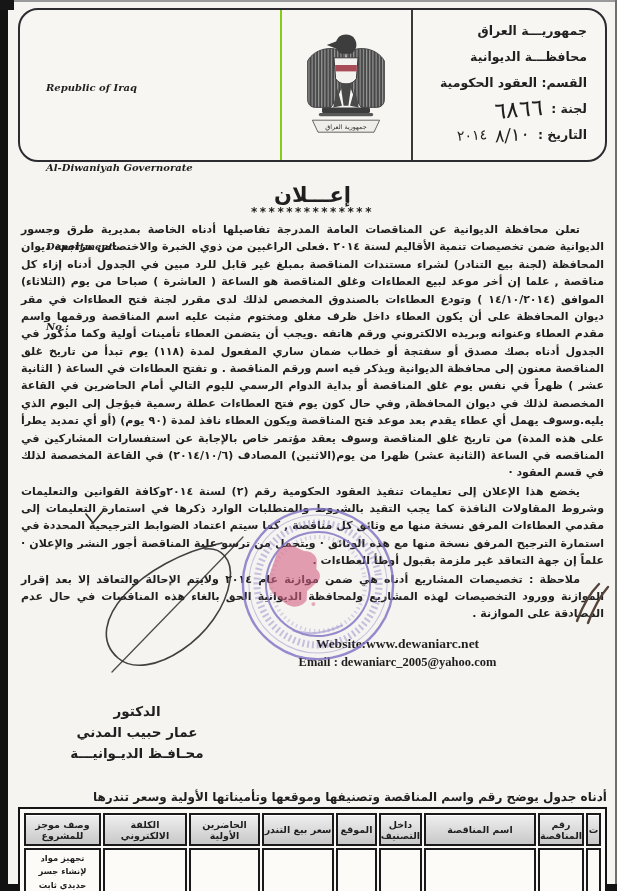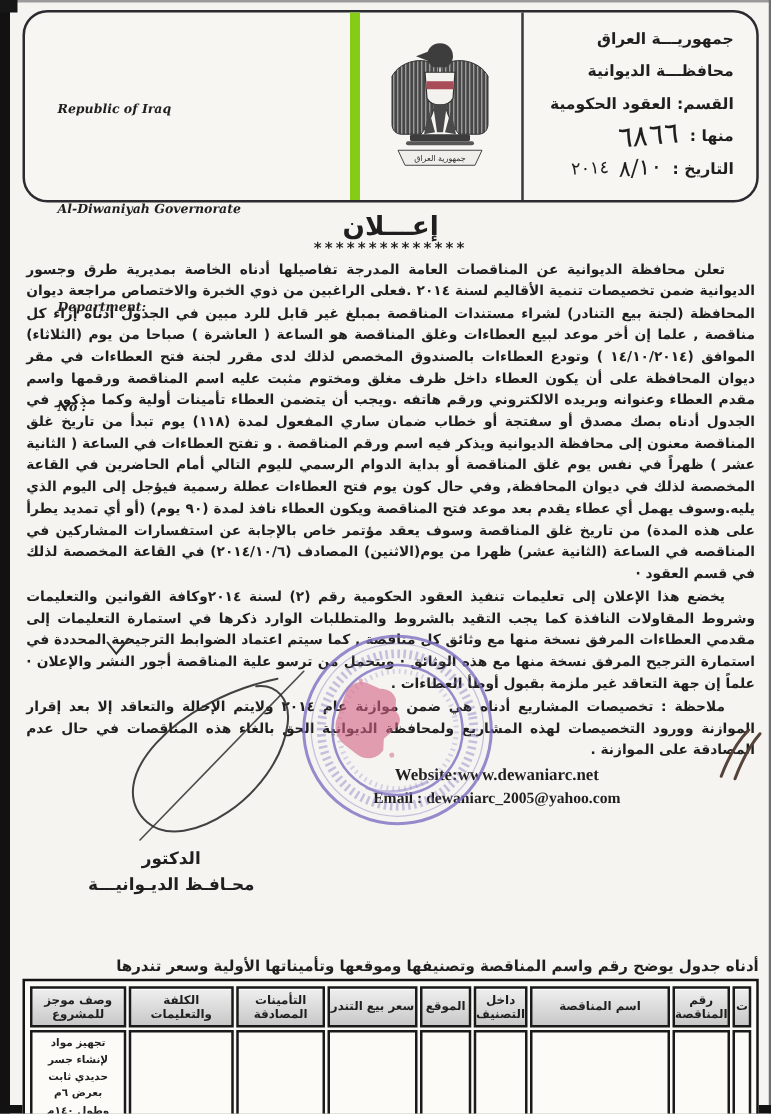--- a/index.html
+++ b/index.html
@@ -11,38 +11,38 @@
   .edge-bottom{left:0;bottom:0;width:100%;height:7px;}
   .edge-right{right:0;top:0;width:2px;height:100%;background:#6f6f6f;}
   .edge-top{left:0;top:0;width:100%;height:2px;background:#9a9a9a;}
   .corner-notch{position:absolute;left:0;top:0;width:14px;height:10px;background:#161616;}
   .content{position:absolute;left:12px;top:2px;right:4px;bottom:9px;padding:6px 6px 0 6px;}
 
   
   .letterhead{display:flex;height:150px;border:2px solid #2b2b30;border-radius:20px;background:#f7f6f2;}
   .h-en{flex:0 0 40%;padding:12px 0 0 26px;font-family:"DejaVu Serif",serif;font-style:italic;
         font-weight:600;font-size:10px;line-height:26.5px;white-space:pre;}
-  .h-center{flex:0 0 22%;border-left:8px solid #84cc16;border-right:2px solid #3a3a3a;
+  .h-center{flex:0 0 22%;border-left:2px solid #84cc16;border-right:2px solid #3a3a3a;
         display:flex;align-items:center;justify-content:center;}
   .h-ar{flex:1;direction:rtl;padding:8px 18px 0 4px;font-weight:700;font-size:12.5px;line-height:26px;}
   .h-ar .row{display:flex;align-items:center;gap:8px;min-height:26px;}
   .hand{font-weight:400;display:inline-block;transform:rotate(-5deg) skewX(-6deg);letter-spacing:2px;}
   .hand-no{font-size:23px;}
   .hand-dt{font-size:18px;}
   .hand-yr{font-size:14px;transform:rotate(-3deg);}
 
   
-  .title{text-align:center;font-size:21px;font-weight:700;margin-top:7px;line-height:24px;}
+  .title{text-align:center;font-size:21px;font-weight:700;margin-top:21px;line-height:24px;}
   .stars{text-align:center;font-size:12px;font-weight:700;letter-spacing:2.5px;line-height:11px;margin-bottom:3px;}
 
   
   .bodytext{direction:rtl;text-align:justify;font-size:11px;font-weight:700;line-height:1.58;padding:0 2px;}
   .bodytext p{margin:1px;text-indent:24px;}
 
-  .links{text-align:center;padding-left:170px;margin-top:2px;line-height:1.4;}
+  .links{text-align:center;padding-left:170px;margin-top:12px;line-height:1.4;}
   .website{font-family:"Liberation Serif",serif;font-weight:700;font-size:13.5px;}
   .email-line{font-family:"Liberation Serif",serif;font-weight:700;font-size:12.5px;}
   .email-value{}
 
   .sig-zone{height:118px;position:relative;}
   .signature{position:absolute;left:44px;top:30px;width:150px;text-align:center;
              font-weight:700;font-size:13.5px;line-height:1.55;direction:rtl;}
 
   .tcaption{text-align:right;font-weight:700;font-size:12px;margin:1px 0 3px;direction:rtl;}
 
@@ -121,21 +121,21 @@
         <div class="row">
             <span>جمهوريـــة العراق</span>
           </div>
         <div class="row">
             <span>محافظـــة الديوانية</span>
           </div>
         <div class="row">
             <span>القسم: العقود الحكومية</span>
           </div>
         <div class="row">
-          <span>منها :</span>
+          <span>لجنة :</span>
           <span class="hand hand-no">٦٨٦٦</span>
         </div>
         <div class="row">
           <span>التاريخ :</span>
           <span class="hand hand-dt">٨/١٠</span>
           <span class="hand hand-yr">٢٠١٤</span>
         </div>
       </div>
     </div>
 
@@ -152,20 +152,21 @@
       <div class="website">Website:www.dewaniarc.net</div>
       <div class="email-line">
         <span>Email :</span>
         <span class="email-value">dewaniarc_2005@yahoo.com</span>
       </div>
     </div>
 
     <div class="sig-zone">
       <div class="signature">
         <div>الدكتور</div>
+        <div>عمار حبيب المدني</div>
         <div>محـافـظ الديـوانيـــة</div>
       </div>
     </div>
 
     <div class="tcaption">أدناه جدول يوضح رقم واسم المناقصة وتصنيفها وموقعها وتأميناتها الأولية وسعر تندرها</div>
 
     <div class="tablewrap">
       <table>
         <colgroup>
           <col style="width:15px">
@@ -179,22 +180,22 @@
             <col>
         </colgroup>
         <thead>
           <tr>
             <th>ت</th>
             <th>رقم المناقصة</th>
             <th>اسم المناقصة</th>
             <th>داخل التصنيف</th>
             <th>الموقع</th>
             <th>سعر بيع التندر</th>
-            <th>التأمينات المصادقة</th>
-            <th>الكلفة والتعليمات</th>
+            <th>الحاضرين الأولية</th>
+            <th>الكلفة الالكتروني</th>
             <th>وصف موجز للمشروع</th>
           </tr>
         </thead>
         <tbody>
           <tr>
             <td class="c-idx">١</td>
             <td class="c-num">٤٥
 لسنة
 ٢٠١٤</td>
             <td class="c-name">إنشاء جسر في قرية الغزالات وال سيد عباس الريش وجسر حديدي لعبور السيارات على نهر الخسف قرب قرية بني سلامة العوينة

